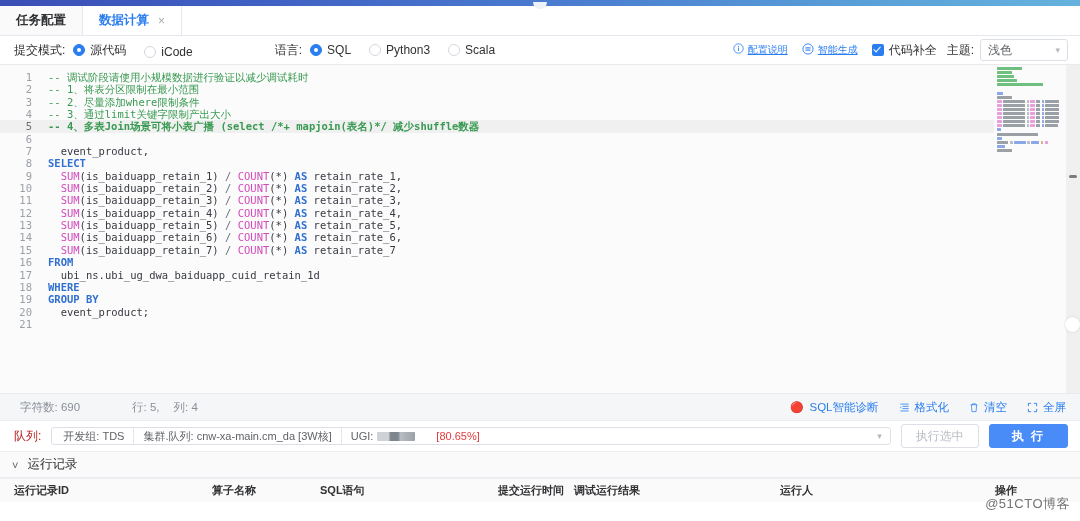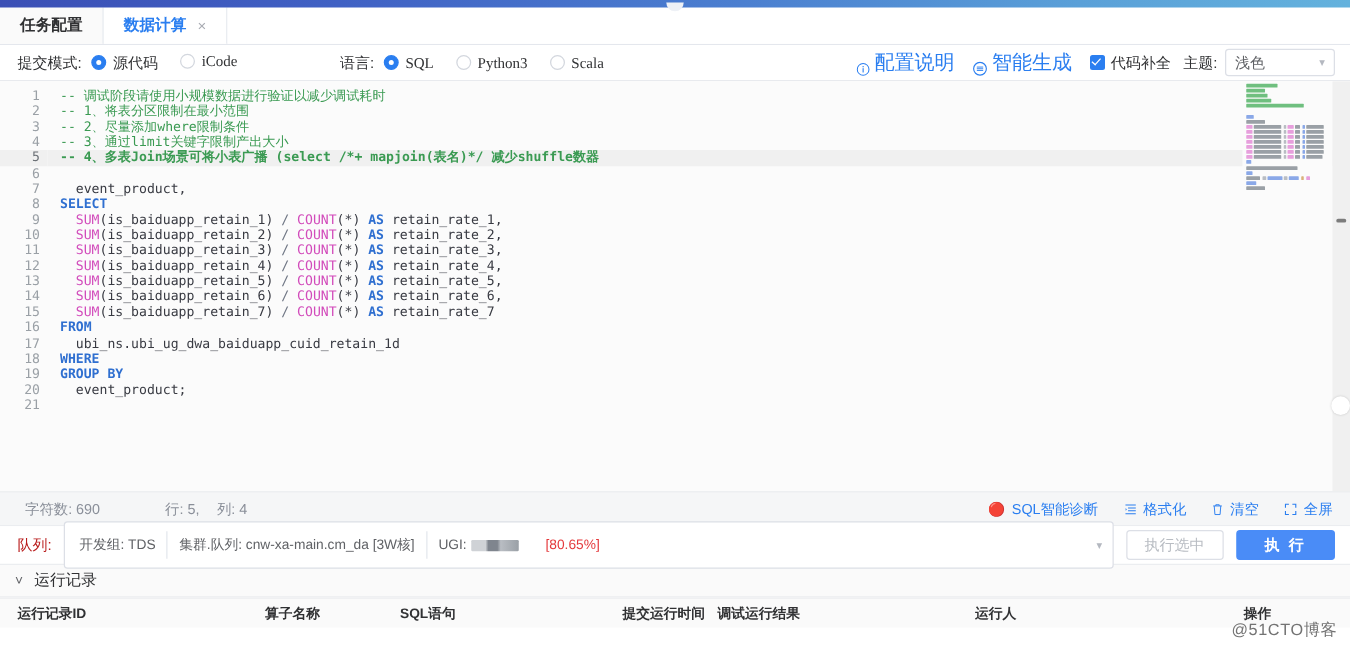--- a/index.html
+++ b/index.html
@@ -42,40 +42,40 @@
   }
   .tabbar .tab-filler { flex:1; background:#fff; border-bottom:0; }
 
   
   .optbar {
     height: 29px; display:flex; align-items:center;
     padding: 0 12px 0 14px; font-size:12px; color:#303133;
     border-bottom: 1px solid #e8eaee; background:#fff;
   }
   .opt-label { font-size:12px; color:#303133; margin-right:2px; }
-  .radio-group { display:flex; align-items:flex-start;font-family:Liberation Serif, serif; }
+  .radio-group { display:flex; align-items:flex-end; }
   .radio {
     display:flex; align-items:center; gap:5px; margin-right:18px; cursor:pointer;
     font-size:12px; color:#303133; white-space:nowrap;
   }
   .radio .dot {
     width:12px; height:12px; border-radius:50%;
     border:1px solid #d3d7de; background:#fff; display:block; position:relative;
   }
   .radio.checked .dot { border-color:#2a7ef0; background:#2a7ef0; }
   .radio.checked .dot::after {
     content:''; position:absolute; left:50%; top:50%;
     width:4px; height:4px; border-radius:50%; background:#fff;
     transform: translate(-50%,-50%);
   }
   .spacer { flex:1; }
 
   .tool-link {
-    display:flex; align-items:flex-end; gap:4px;
-    font-size:16px; color:#2a7ef0; margin-right:14px; cursor:pointer; white-space:nowrap;
+    display:flex; align-items:flex-start; gap:4px;
+    font-size:10px; color:#2a7ef0; margin-right:14px; cursor:pointer; white-space:nowrap;text-decoration:underline;
   }
   .tool-link svg { display:block; }
   .chk-item { display:flex; align-items:center; gap:5px; margin-right:10px; cursor:pointer; white-space:nowrap;}
   .chk {
     width:12px; height:12px; border-radius:2px; background:#2a7ef0;
     position:relative; display:block;
   }
   .chk::after {
     content:''; position:absolute; left:3.5px; top:1px;
     width:3px; height:6px; border:solid #fff; border-width:0 1.5px 1.5px 0;
@@ -162,21 +162,21 @@
   .st-act.diag { color:#2a7ef0; }
   .flame { color:#ff7a45; font-size:11px; }
 
   
   .queuebar {
     height: 31px; display:flex; align-items:center; padding: 0 12px 0 14px;
     background:#fff; border-bottom:1px solid #ebedf0;
   }
   .q-label { font-size:12px; color:#b91c1c; margin-right:10px; white-space:nowrap;}
   .q-box {
-    flex:1; height:38px; border:1px solid #dcdfe6; border-radius:3px;
+    flex:1; height:18px; border:1px solid #dcdfe6; border-radius:3px;
     display:flex; align-items:center; padding: 0 8px; background:#fff;
     overflow:hidden; position:relative;
   }
   .q-chip {
     font-size:11px; color:#606266; padding:0 9px; white-space:nowrap;
     border-right:1px solid #e4e7ed; height:22px; line-height:22px;
   }
   .q-chip:first-child { padding-left:3px; }
   .q-ugi { display:flex; align-items:center; gap:4px; padding:0 9px; height:22px; }
   .q-ugi .lbl { font-size:11px; color:#606266; }

